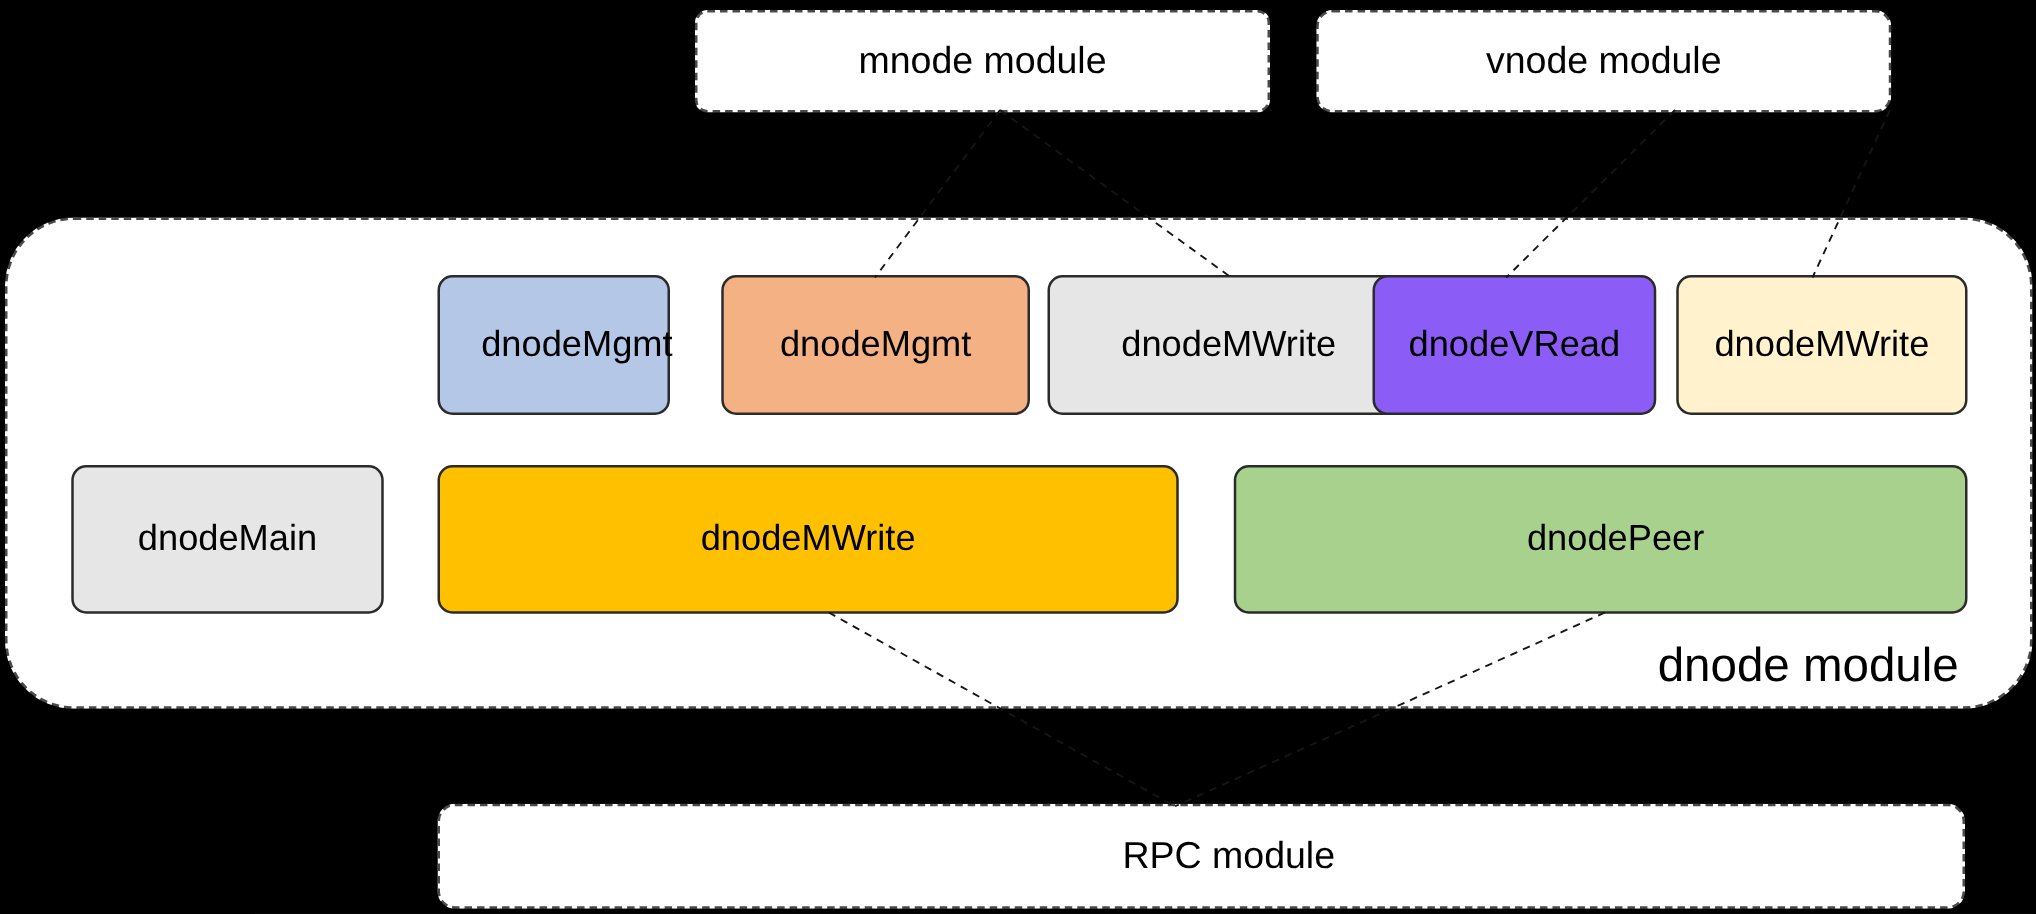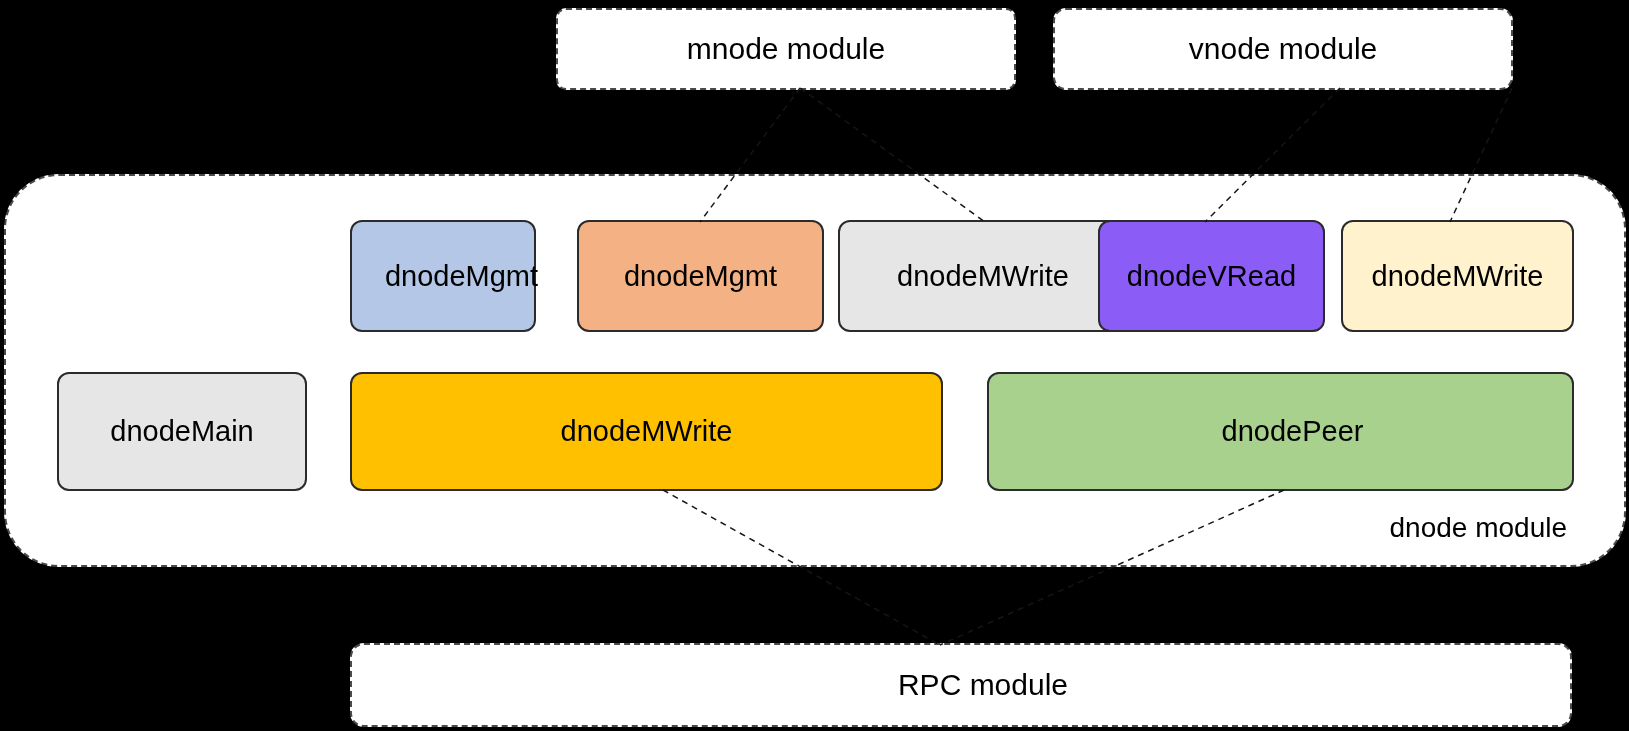--- a/index.html
+++ b/index.html
@@ -28,21 +28,21 @@
     border:2px solid #2b2b2b;
     border-radius:12px;
     box-sizing:border-box;
     display:flex;align-items:center;justify-content:center;
     font-size:29px;
     z-index:2;
   }
   .dnode-label{
     position:absolute;
     right:62px;top:512px;
-    font-size:28px;
+    font-size:38px;
     z-index:2;
   }
   .connectors{
     position:absolute;left:0;top:0;z-index:3;
     pointer-events:none;
   }
 </style>
 </head>
 <body>
 

